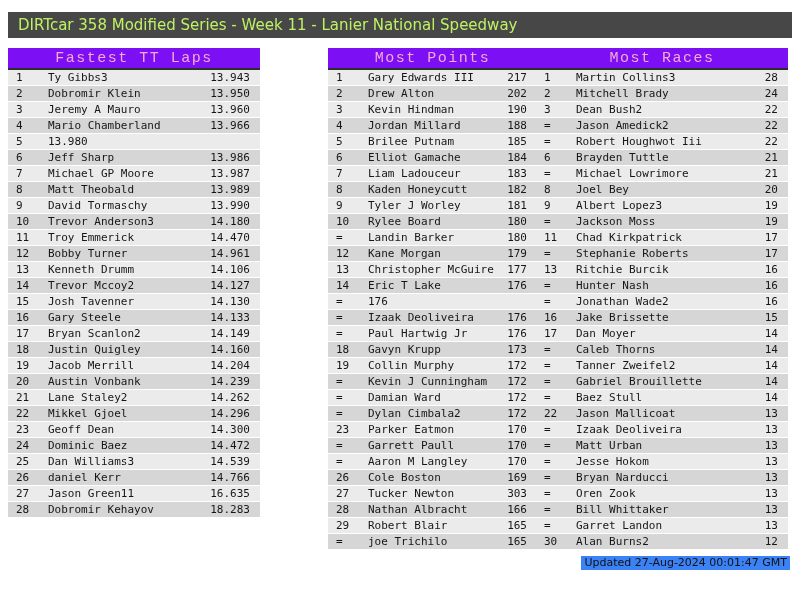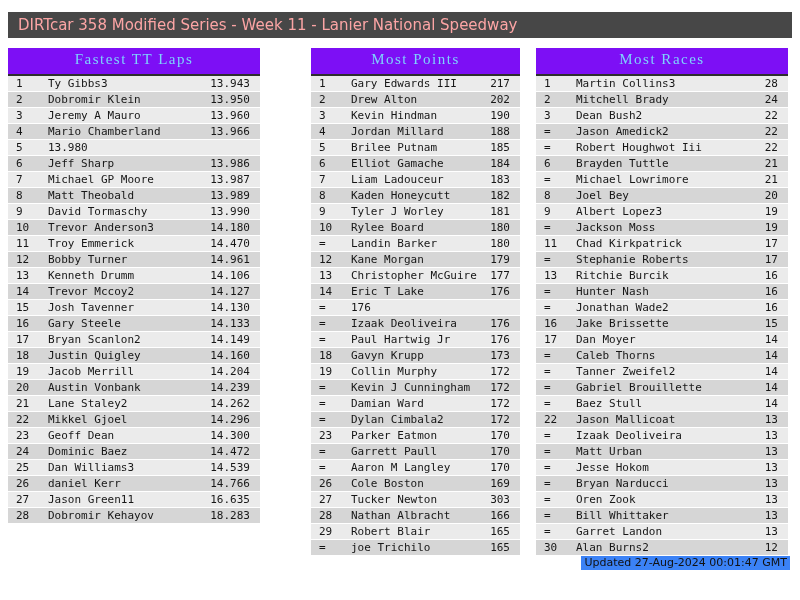--- a/index.html
+++ b/index.html
@@ -2,32 +2,32 @@
 <html><head>
 <meta charset="utf-8">
 <style>
   * { margin:0; padding:0; box-sizing:border-box; }
   html,body { width:800px; height:600px; background:#ffffff; }
   body { font-family:"DejaVu Sans", sans-serif; }
   .stage { position:relative; width:800px; height:600px; overflow:hidden; background:#ffffff; }
 
   .title-bar {
     position:absolute; left:8px; top:12px; width:784px; height:26px;
-    background:#474747; color:#fca5a5; font-size:15px; line-height:26px;
+    background:#474747; color:#bef264; font-size:15px; line-height:26px;
     padding-left:10px; white-space:nowrap;
   }
 
   .panel { position:absolute; top:48px; width:252px; }
   .panel-1 { left:8px; }
-  .panel-2 { left:268px;padding-left:43px; }
+  .panel-2 { left:285px;padding-left:43px; }
   .panel-3 { left:536px; }
 
   .panel-header {
-    height:28px; background:#7d0ff5; border-bottom:2px solid #2e2e2e;
-    color:#7dd3fc; font-family:Liberation Serif, serif;
+    height:22px; background:#7d0ff5; border-bottom:2px solid #2e2e2e;
+    color:#f9a8d4; font-family:Liberation Mono, monospace;
     font-size:15px; line-height:22px; text-align:center; letter-spacing:1.5px;
     white-space:nowrap; overflow:hidden;
   }
 
   .rows { width:100%; }
   .row {
     display:flex; height:15px; margin-bottom:1px;
     font-family:"DejaVu Sans Mono", monospace; font-size:11px;
     line-height:15px; color:#161616; white-space:nowrap;
   }

